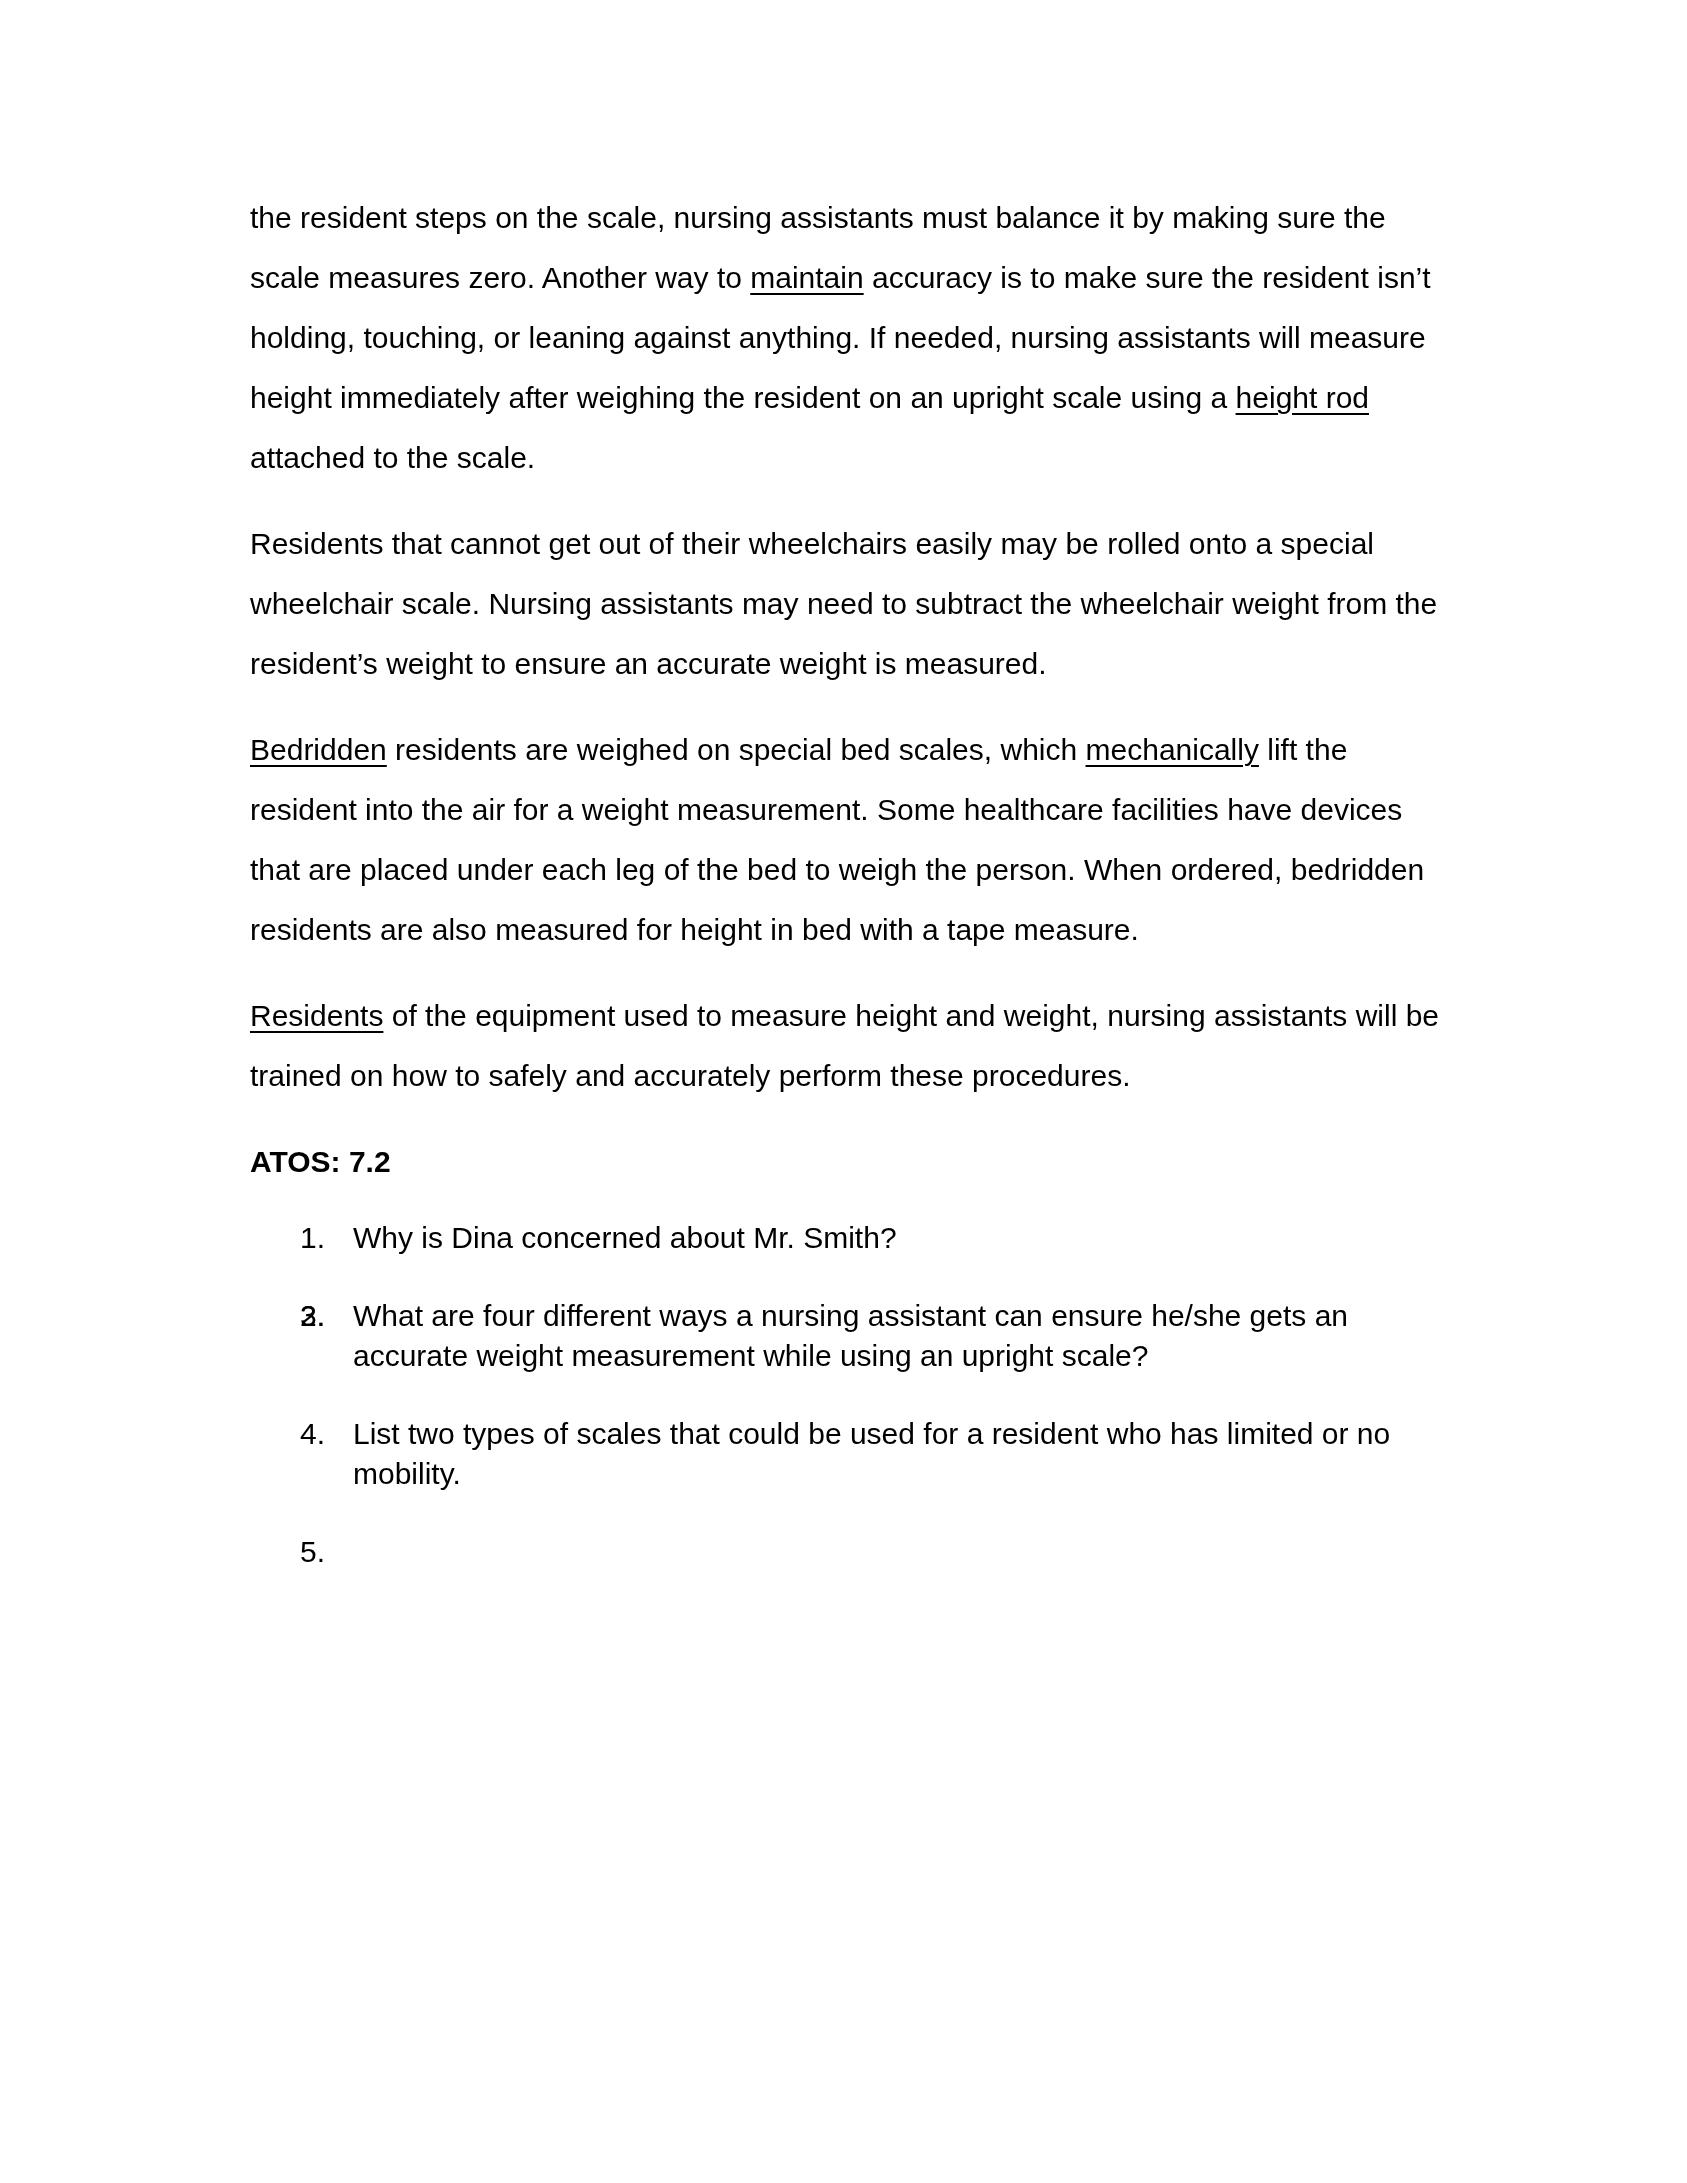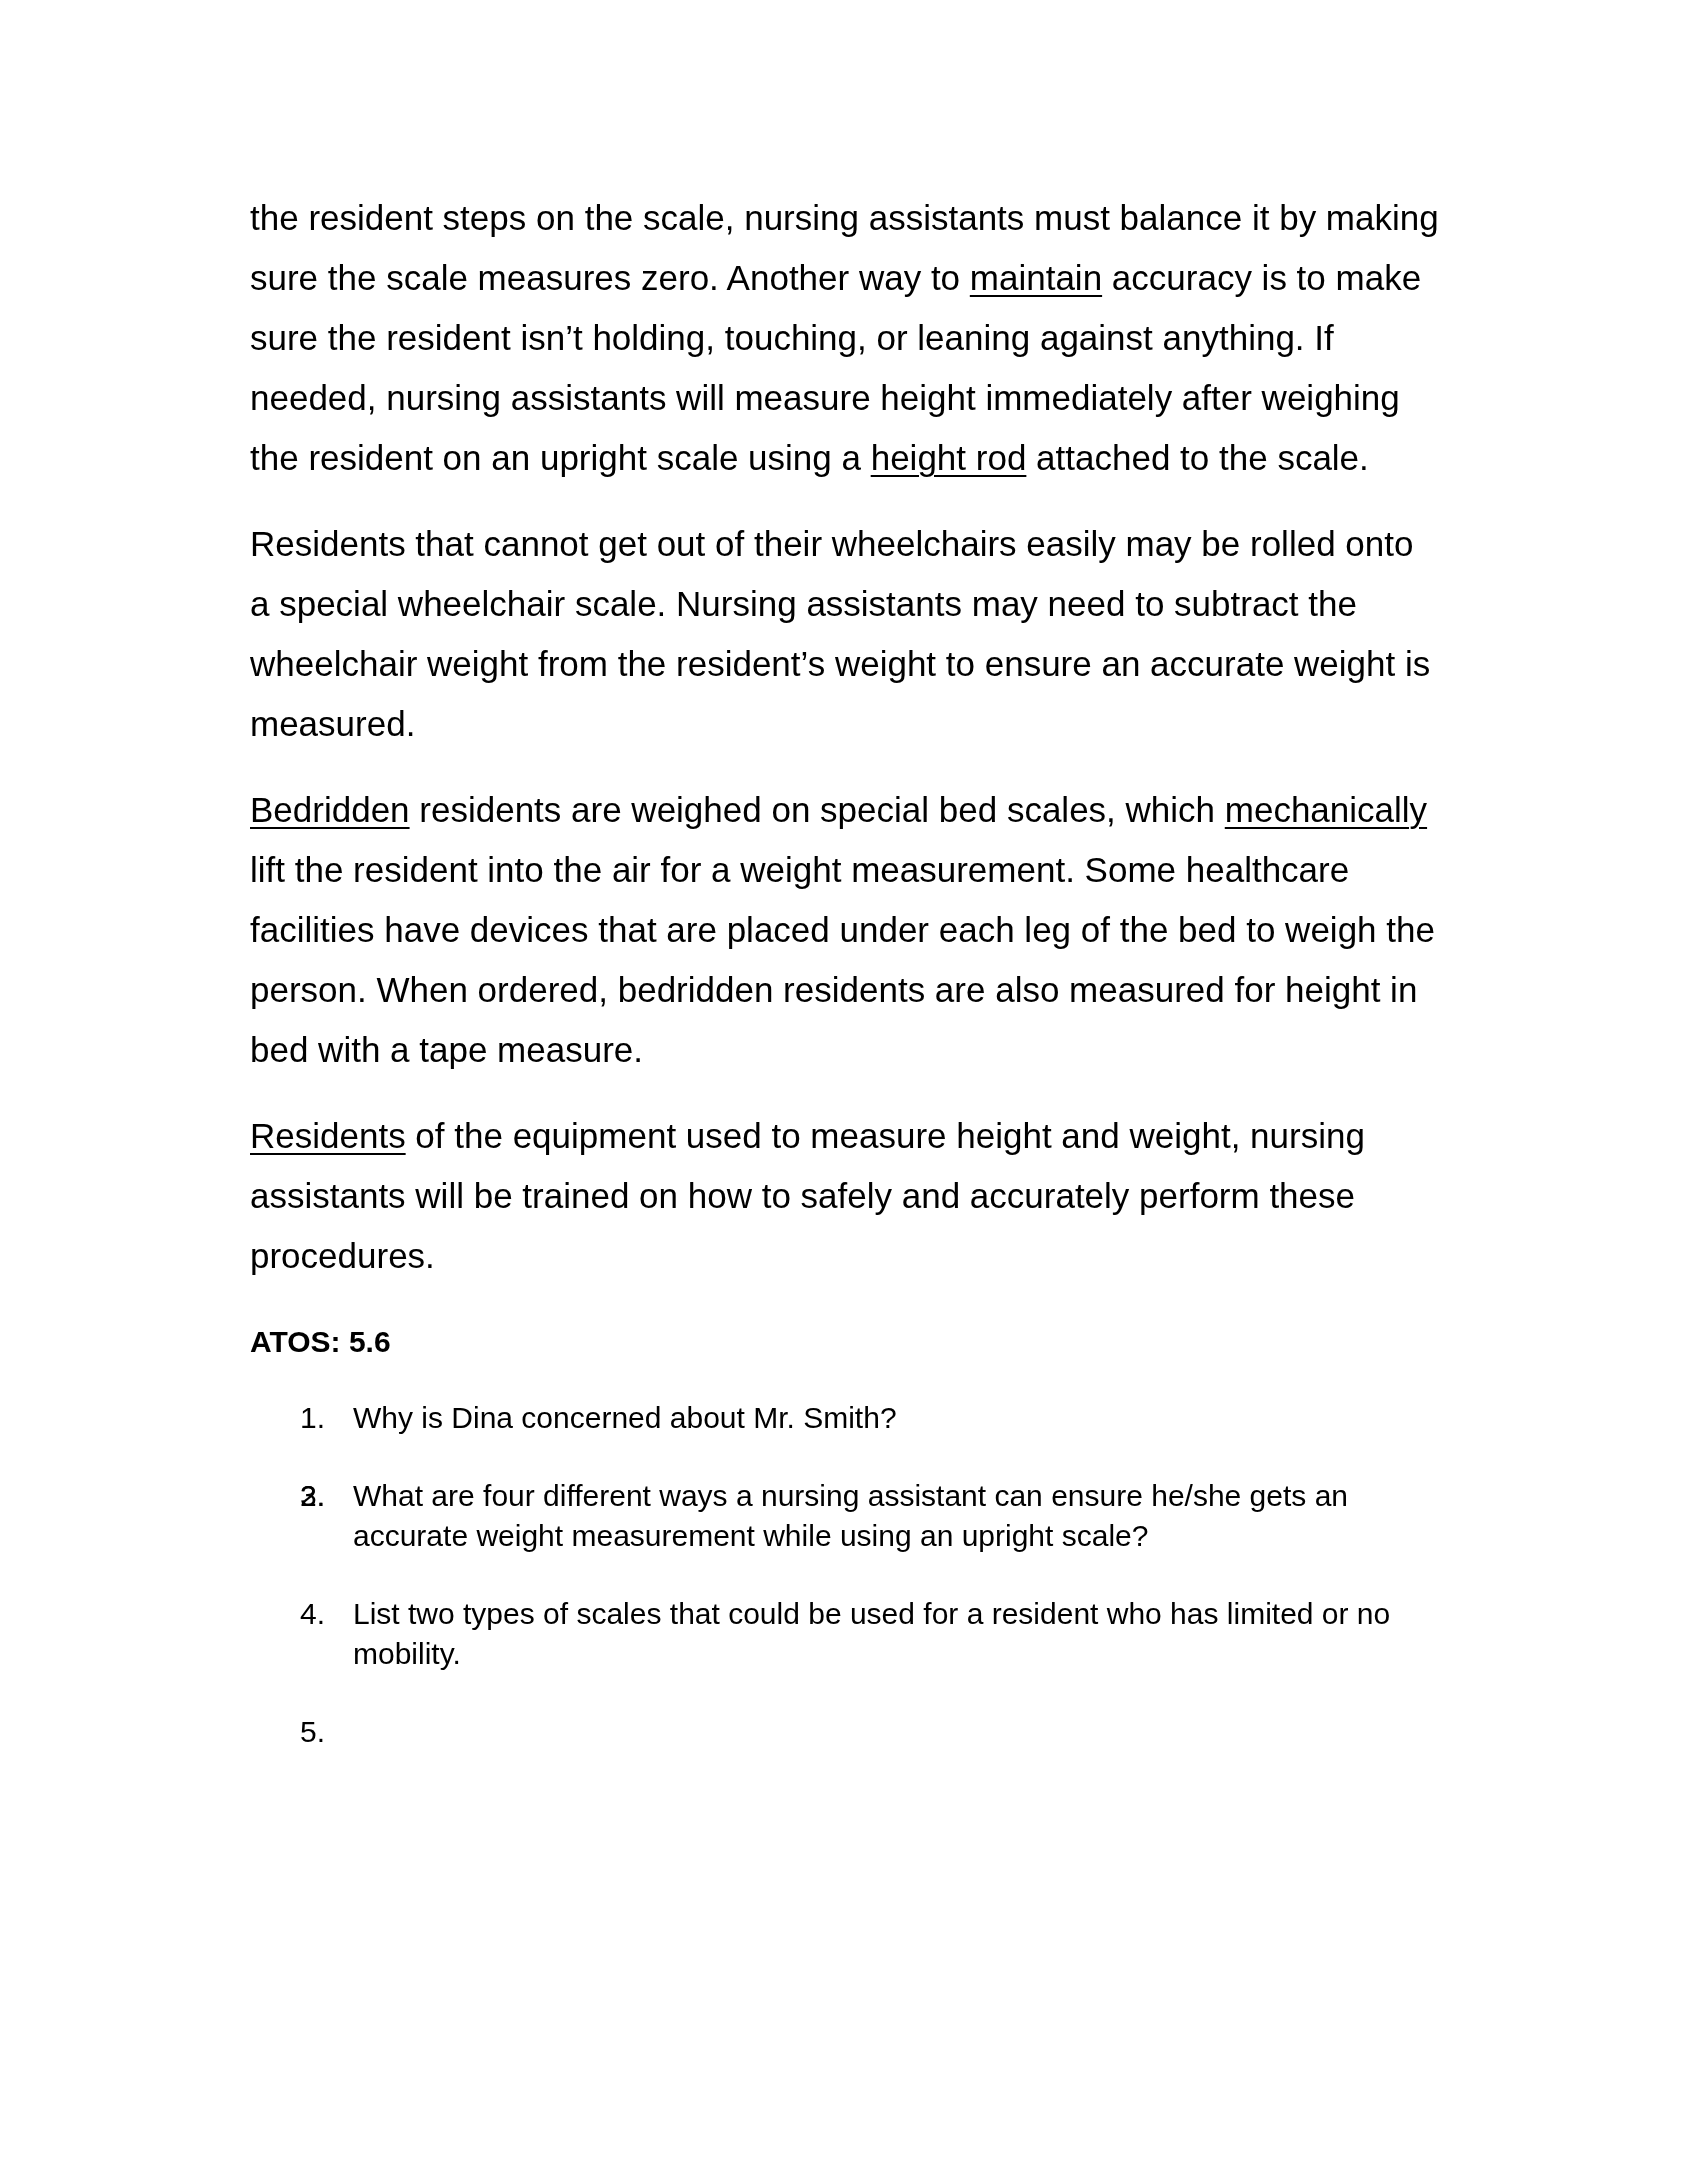--- a/index.html
+++ b/index.html
@@ -17,21 +17,21 @@
     color: #000000;
   }
   .content {
     position: absolute;
     left: 250px;
     top: 188px;
     width: 1191px;
   }
   p.body {
     margin: 0 0 26px 0;
-    font-size: 35px;
+    font-size: 30px;
     line-height: 60px;
     font-weight: normal;
     text-align: left;
   }
   p.heading {
     margin: 0 0 26px 0;
     font-size: 30px;
     line-height: 60px;
     font-weight: bold;
     text-align: left;
@@ -65,21 +65,21 @@
   <div class="content">
 
     <p class="body"><span>the resident steps on the scale, nursing assistants must balance it by making sure the scale measures zero. Another way to </span><span class="u">maintain</span><span> accuracy is to make sure the resident isn’t holding, touching, or leaning against anything. If needed, nursing assistants will measure height immediately after weighing the resident on an upright scale using a </span><span class="u">height rod</span><span> attached to the scale.</span></p>
 
     <p class="body"><span>Residents that cannot get out of their wheelchairs easily may be rolled onto a special wheelchair scale. Nursing assistants may need to subtract the wheelchair weight from the resident’s weight to ensure an accurate weight is measured.</span></p>
 
     <p class="body"><span class="u">Bedridden</span><span> residents are weighed on special bed scales, which </span><span class="u">mechanically</span><span> lift the resident into the air for a weight measurement. Some healthcare facilities have devices that are placed under each leg of the bed to weigh the person. When ordered, bedridden residents are also measured for height in bed with a tape measure.</span></p>
 
     <p class="body"><span class="u">Residents</span><span> of the equipment used to measure height and weight, nursing assistants will be trained on how to safely and accurately perform these procedures.</span></p>
 
-    <p class="heading"><span>ATOS: 5.6</span></p>
+    <p class="heading"><span>ATOS: 7.2</span></p>
 
 
     <ol class="questions">
       <li><span class="marker">1.</span><span>Why is Dina concerned about Mr. Smith?</span></li>
       <li><span class="marker">2.</span></li>
       <li><span class="marker">3.</span><span>What are four different ways a nursing assistant can ensure he/she gets an accurate weight measurement while using an upright scale?</span></li>
       <li><span class="marker">4.</span><span>List two types of scales that could be used for a resident who has limited or no mobility.</span></li>
       <li><span class="marker">5.</span></li>
     </ol>
 

